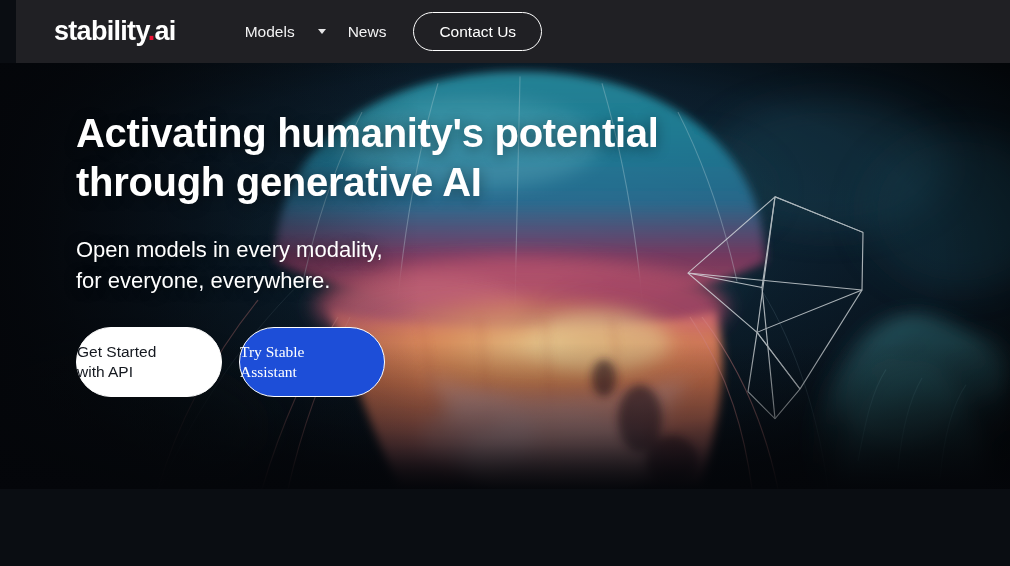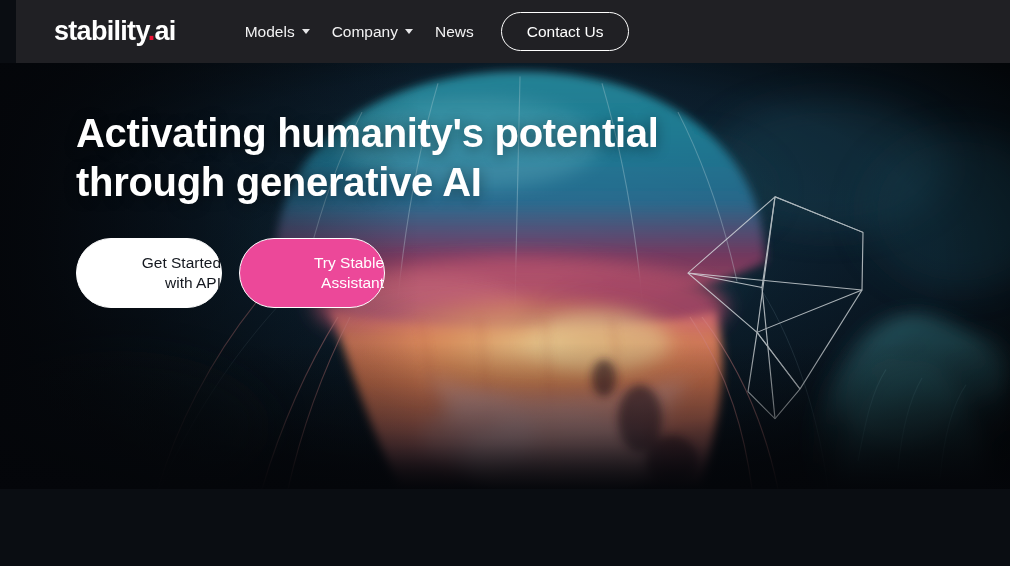--- a/index.html
+++ b/index.html
@@ -39,20 +39,21 @@
     gap:0px;
   }
   .nav-item {
     display:flex; align-items:center;
     color:#f2f2f3;
     font-size:15.5px;
     font-weight:400;
     white-space:nowrap;
     padding:6px 11px;
     cursor:pointer;
+    gap:16px;
   }
   .nav-item .label { line-height:1; }
   .caret {
     display:inline-block;
     width:0; height:0;
     margin-left:7px;
     border-left:4.5px solid transparent;
     border-right:4.5px solid transparent;
     border-top:5px solid #e6e6e8;
   }
@@ -108,60 +109,57 @@
   .cta-row {
     margin-top:31px;
     display:flex;
     align-items:center;
     gap:17px;
   }
   .btn {
     border-radius:40px;
     font-size:15.5px;
     line-height:1.3;
-    text-align:right;
+    text-align:left;
     cursor:pointer;
     font-family:"Liberation Sans", sans-serif;
     white-space:pre-line;
     padding:14px 0;
     border:1.8px solid #ffffff;
   }
   .btn-primary {
     width:146px;
     background:#ffffff;
     color:#14181f;
   }
   .btn-secondary {
     width:146px;
-    background:#ec4899;
-    color:#ffffff;
+    background:#1d4ed8;
+    color:#ffffff;
+    font-family:Liberation Serif, serif;
   }
 </style>
 </head>
 <body>
 
 <div class="page">
 
   <div class="header">
 
     <div class="logo"><span>stability</span><span class="dot">.</span><span>ai</span></div>
 
     <nav class="nav">
 
       <div class="nav-item">
         <span class="label">Models</span>
         <span class="caret"></span>
       </div>
 
 
 
-      <div class="nav-item">
-        <span class="label">Company</span>
-        <span class="caret"></span>
-      </div>
 
       <div class="nav-item">
         <span class="label">News</span>
       </div>
 
 
       <button class="contact-btn">Contact Us</button>
     </nav>
   </div>
 
@@ -355,20 +353,22 @@
 
         <rect width="1010" height="503" fill="url(#vig)"></rect>
         <rect width="420" height="503" fill="url(#leftFade)"></rect>
         <rect y="330" width="1010" height="173" fill="url(#bottomFade)"></rect>
       </svg>
     </div>
 
     <div class="hero-content">
       <h1 class="headline">Activating humanity's potential
 through generative AI</h1>
+      <p class="subhead">Open models in every modality,
+for everyone, everywhere.</p>
 
       <div class="cta-row">
         <button class="btn btn-primary">Get Started
 with API</button>
         <button class="btn btn-secondary">Try Stable
 Assistant</button>
       </div>
     </div>
   </div>
 

